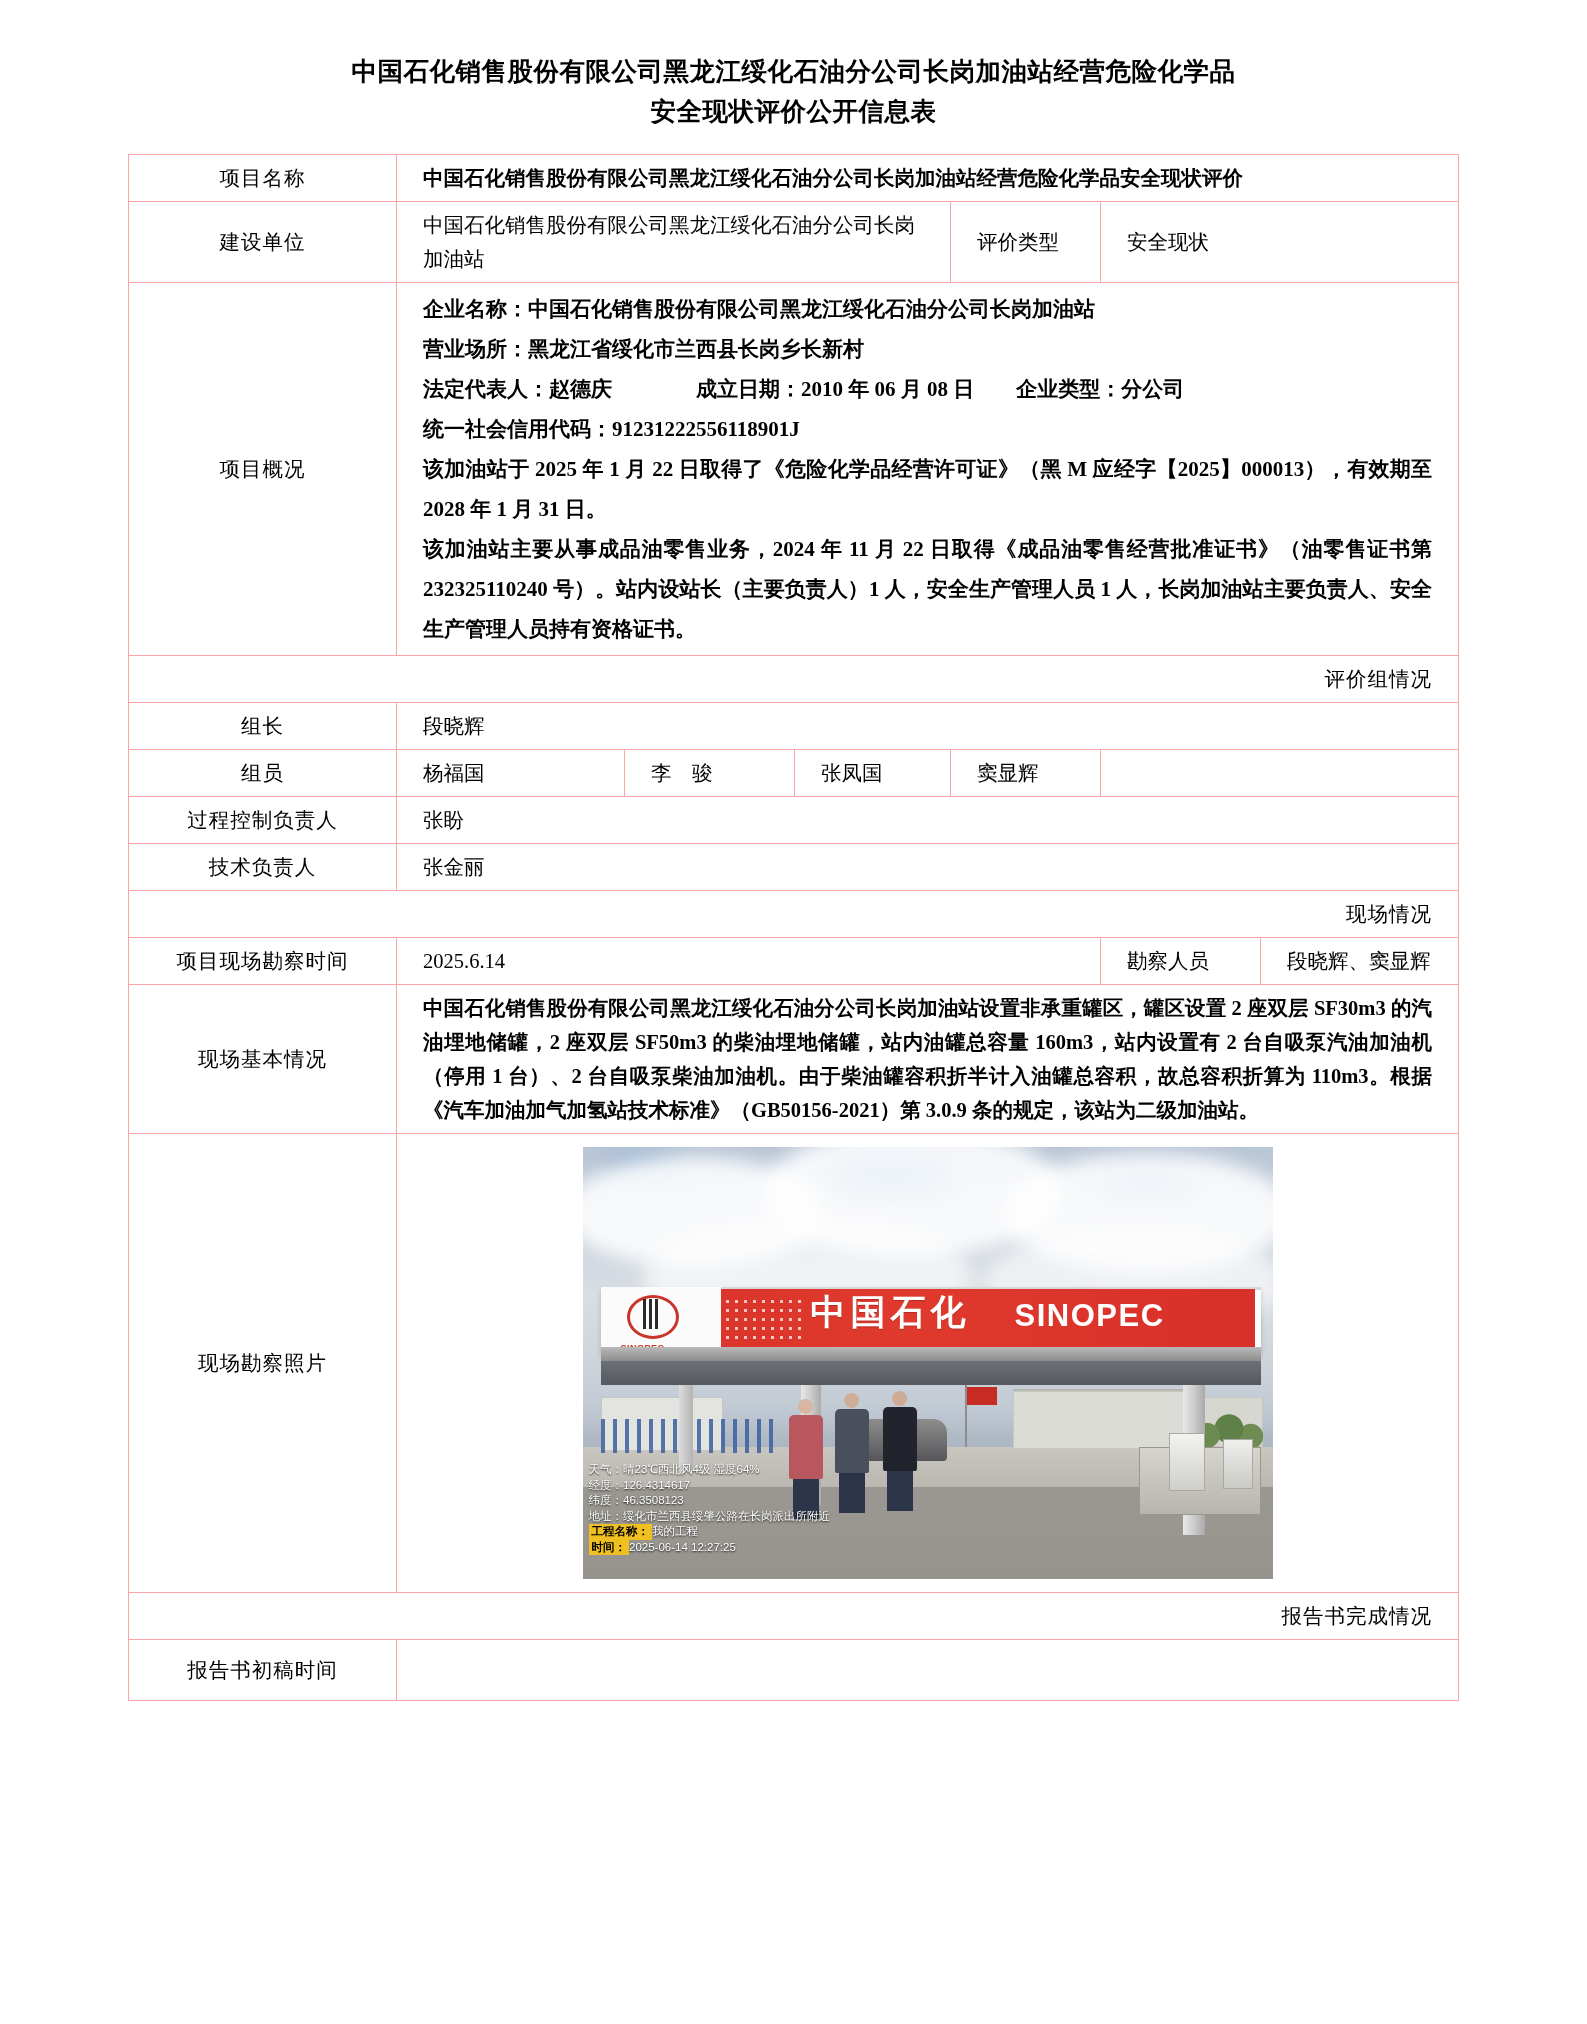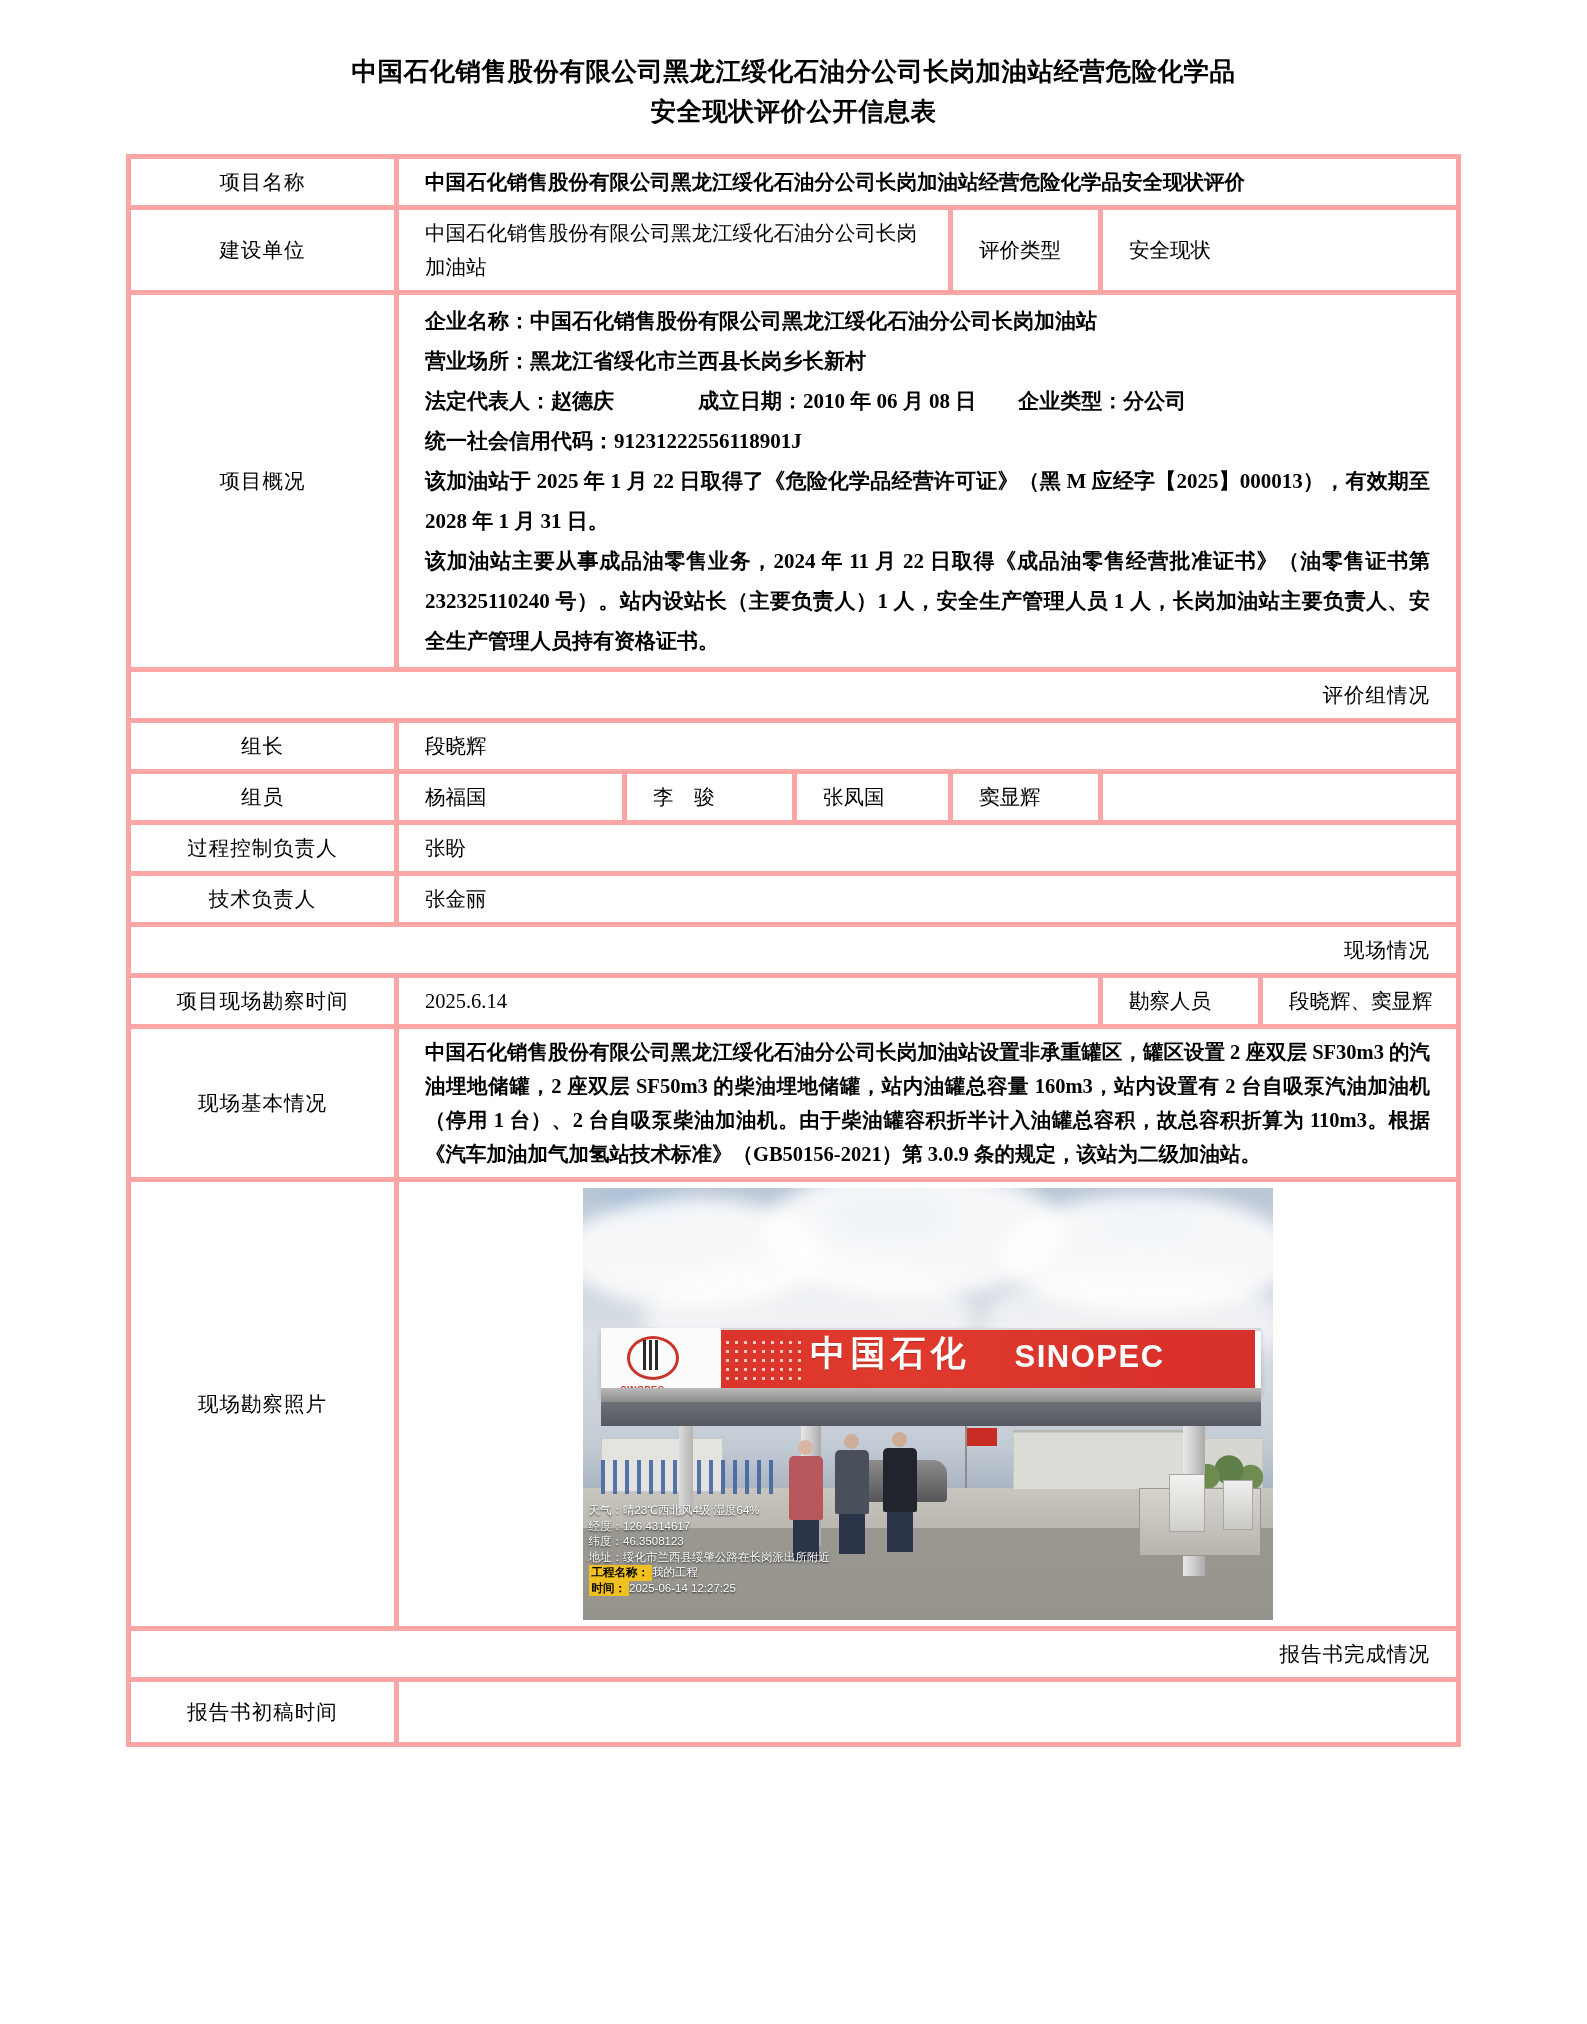--- a/index.html
+++ b/index.html
@@ -32,21 +32,21 @@
   .doc-title .line {
     display: block;
   }
   table.main {
     border-collapse: collapse;
     width: 1330px;
     margin: 22px auto 0 auto;
     table-layout: fixed;
   }
   table.main td {
-    border: 5px solid #fca5a5;
+    border: 1px solid #fca5a5;
     vertical-align: middle;
     padding: 6px 26px;
     font-size: 20.5px;
     line-height: 34px;
   }
   td.lbl {
     text-align: center;
     width: 268px;
     font-size: 21px;
     letter-spacing: 1px;
@@ -80,21 +80,21 @@
   }
   .photo-cell {
     padding: 10px 4px;
     text-align: center;
   }
   
   .photo {
     position: relative;
     width: 690px;
     height: 432px;
-    margin: 0 auto;
+    margin: 7px auto;
     overflow: hidden;
     background: linear-gradient(180deg,
         #b9c6d6 0%,
         #c9d2dc 18%,
         #d9dee4 34%,
         #cfd5dc 48%,
         #c2cad4 60%,
         #a9b4c0 70%,
         #9aa6b2 78%,
         #8f9aa6 100%);

